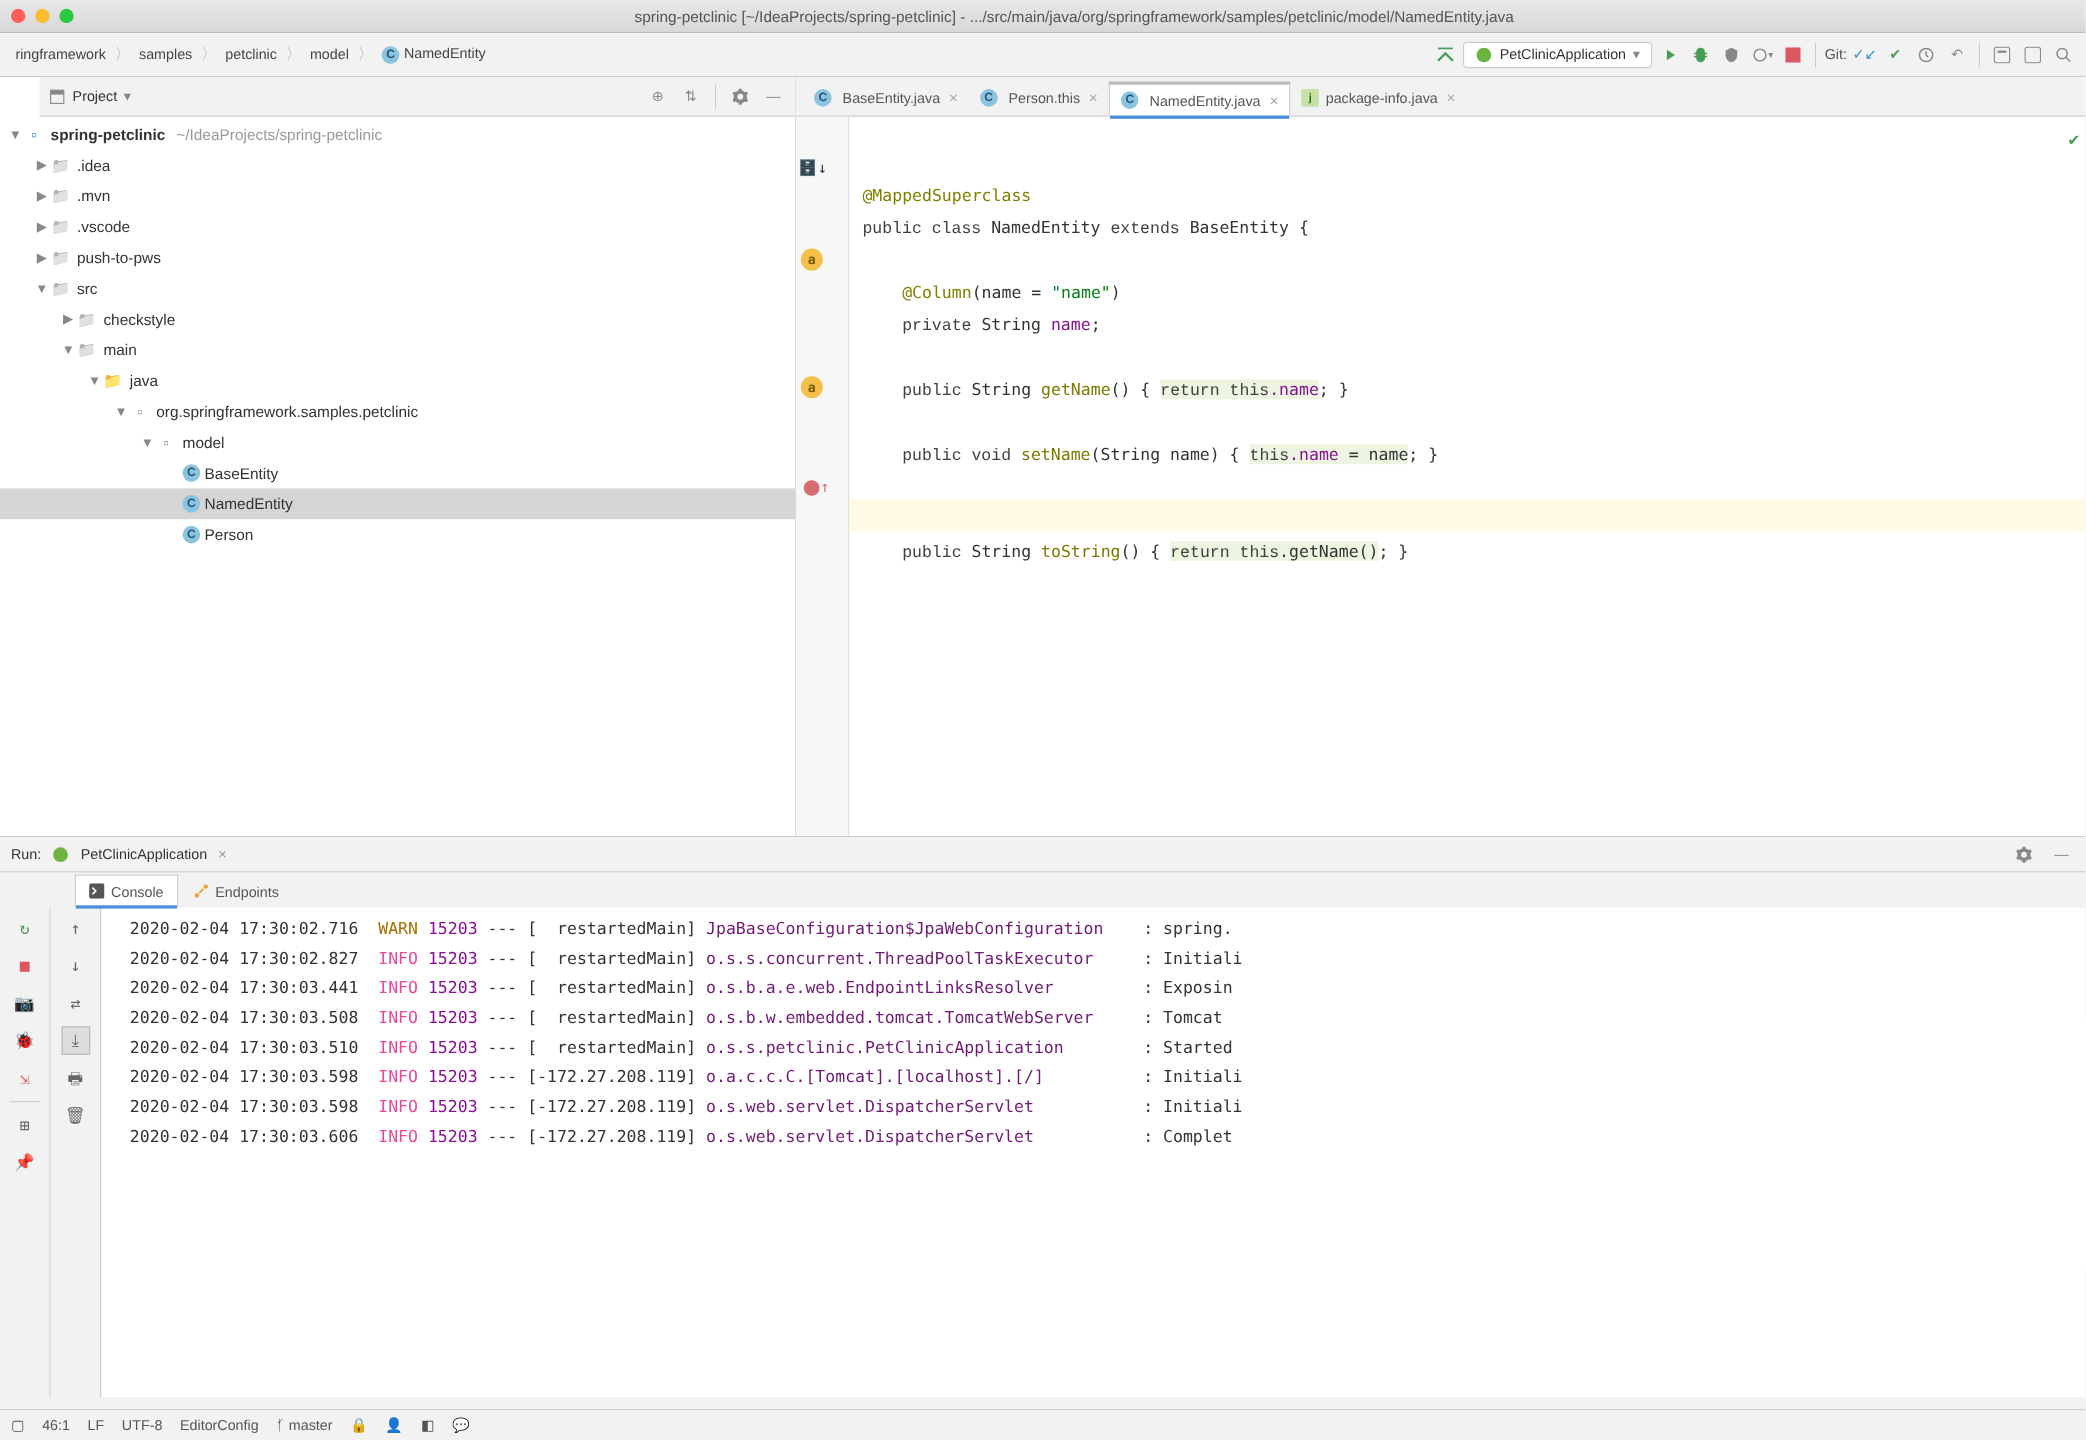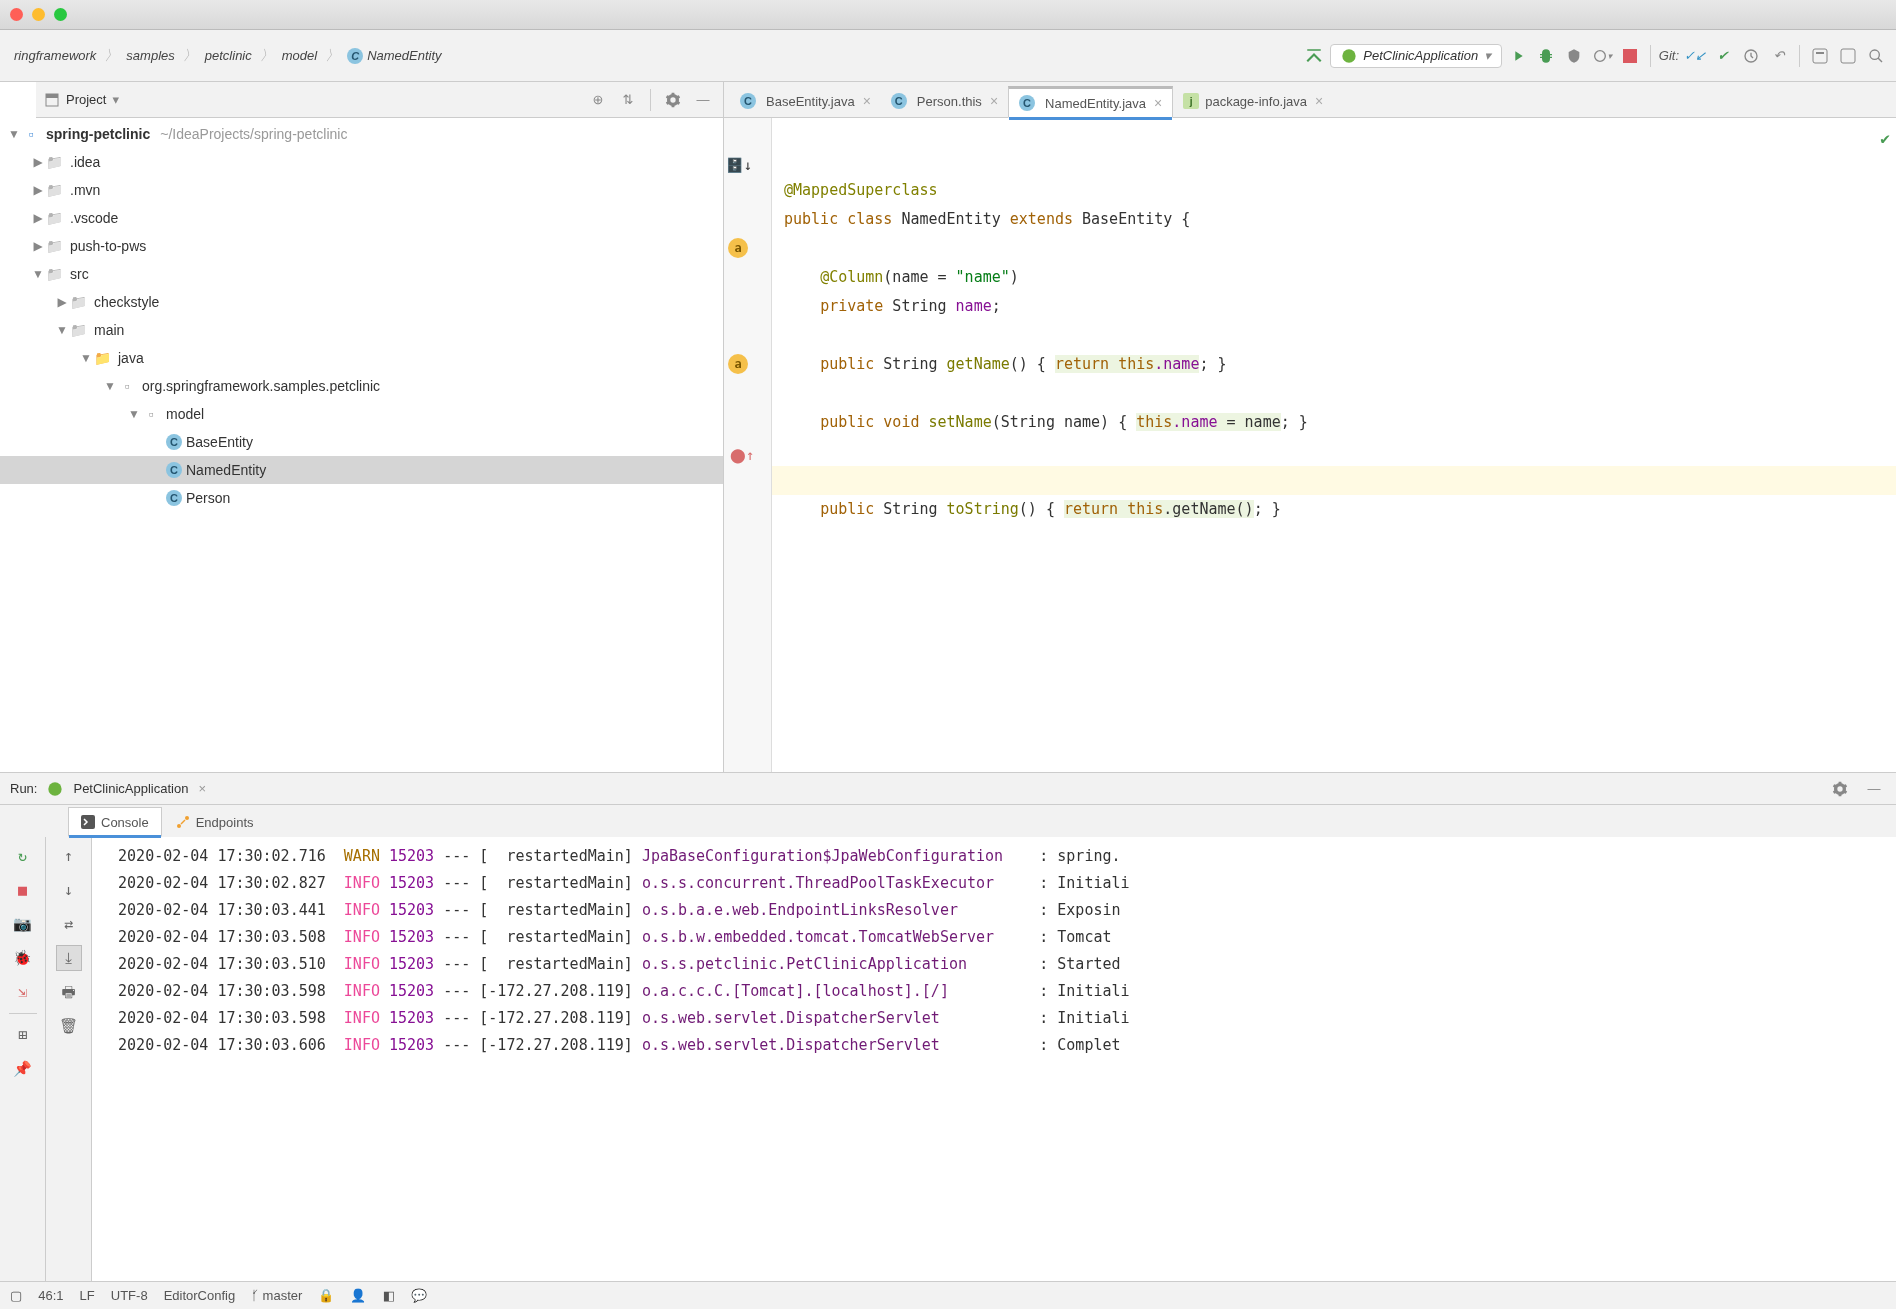--- a/index.html
+++ b/index.html
@@ -2,21 +2,21 @@
 <html><head>
 <meta charset="utf-8">
 <style>
 * { margin: 0; padding: 0; box-sizing: border-box; }
 body { font-family: -apple-system, "Helvetica Neue", Arial, sans-serif; font-size: 13px; background: #f2f2f2; color: #333; overflow: hidden; width: 1896px; height: 1309px; position: relative; }
 .titlebar { height: 30px; background: linear-gradient(#e8e8e8,#d8d8d8); display: flex; align-items: center; padding: 0 10px; border-bottom: 1px solid #bbb; }
 .traffic { display: flex; gap: 9px; }
 .dot { width: 13px; height: 13px; border-radius: 50%; }
 .dot.r { background: #ff5f57; } .dot.y { background: #febc2e; } .dot.g { background: #28c840; }
 .title { flex: 1; text-align: center; font-size: 14px; color: #555; }
-.navbar { height: 52px; background: #f2f2f2; border-bottom: 1px solid #ccc; display: flex; align-items: center; padding: 0 8px; gap: 4px; font-style: italic; }
+.navbar { height: 40px; background: #f2f2f2; border-bottom: 1px solid #ccc; display: flex; align-items: center; padding: 0 8px; gap: 4px; }
 .crumbs { display: flex; align-items: center; gap: 2px; flex: 1; }
 .crumb { padding: 2px 6px; color: #444; cursor: pointer; }
 .sep { color: #aaa; font-size: 14px; }
 .classicon { width: 16px; height: 16px; border-radius: 50%; background: #8BC4E0; color: #24556F; font-size: 11px; font-weight: bold; display: inline-flex; align-items: center; justify-content: center; margin-right: 4px; }
 .runconfig { border: 1px solid #ccc; border-radius: 4px; padding: 3px 10px; display: flex; align-items: center; gap: 6px; background: #fff; }
 .toolbtn { width: 24px; height: 24px; display: flex; align-items: center; justify-content: center; cursor: pointer; color: #666; }
 .toolbtn.green { color: #499c54; }
 .toolbtn.gray { color: #888; }
 .vdiv { width: 1px; height: 22px; background: #ccc; margin: 0 4px; }
 
@@ -40,21 +40,21 @@
 .tab .x { color: #aaa; font-size: 14px; margin-left: 2px; }
 .tab.active::after { content: ""; position: absolute; left: 0; right: 0; bottom: -3px; height: 3px; background: #4a90d9; }
 .pinfo { width: 16px; height: 16px; background: #C5E1A5; color: #33691E; font-size: 10px; font-weight: bold; display: inline-flex; align-items: center; justify-content: center; border-radius: 2px; }
 
 .code { flex: 1; display: flex; font-family: "Menlo","Consolas",monospace; font-size: 15px; line-height: 29px; position: relative; overflow: hidden; }
 .gutter { width: 90px; background: #f5f5f5; text-align: right; color: #aaa; padding-right: 14px; border-right: 1px solid #eee; }
 .gstrip { width: 48px; background: #f7f7f7; border-right: 1px solid #ddd; position: relative; }
 .gm { position: absolute; width: 20px; height: 20px; border-radius: 50%; background: #f5c04a; color: #7a5600; font-size: 12px; font-weight: bold; display: flex; align-items: center; justify-content: center; left: 4px; }
 .codebody { flex: 1; padding-left: 12px; white-space: pre; position: relative; }
 .hl-cur { position: absolute; left: 0; right: 0; height: 29px; background: #fffae3; }
-.kw { color: #a16207; } .ann { color: #808000; } .str { color: #067d17; } .fn { color: #7a7a00; } .fld { color: #871094; }
+.kw { color: #404040; font-family: Liberation Mono, monospace; } .ann { color: #808000; } .str { color: #067d17; } .fn { color: #7a7a00; } .fld { color: #871094; }
 .retbox { background: #edf5e1; }
 .ovicon { position: absolute; right: 6px; top: 6px; color: #499c54; font-size: 16px; }
 
 .runpane { border-top: 1px solid #ccc; background: #f2f2f2; height: 510px; display: flex; flex-direction: column; }
 .runhead { height: 32px; display: flex; align-items: center; padding: 0 10px; gap: 10px; border-bottom: 1px solid #ccc; }
 .runtabs { height: 32px; display: flex; align-items: flex-end; padding-left: 68px; gap: 2px; }
 .runtab { height: 30px; display: flex; align-items: center; padding: 0 12px; gap: 6px; cursor: pointer; color: #555; }
 .runtab.active { background: #fff; border: 1px solid #ccc; border-bottom: 1px solid #fff; position: relative; }
 .runtab.active::after { content: ""; position: absolute; left: 0; right: 0; bottom: -2px; height: 3px; background: #4a90d9; }
 
@@ -76,20 +76,21 @@
 </style>
 </head>
 <body>
 
 <div class="titlebar">
   <div class="traffic">
     <div class="dot r"></div>
     <div class="dot y"></div>
     <div class="dot g"></div>
   </div>
+  <div class="title">spring-petclinic [~/IdeaProjects/spring-petclinic] - .../src/main/java/org/springframework/samples/petclinic/model/NamedEntity.java</div>
 </div>
 
 <div class="navbar">
   <div class="crumbs">
     <span class="crumb">ringframework</span>
       <span class="sep">〉</span>
     <span class="crumb">samples</span>
       <span class="sep">〉</span>
     <span class="crumb">petclinic</span>
       <span class="sep">〉</span>

